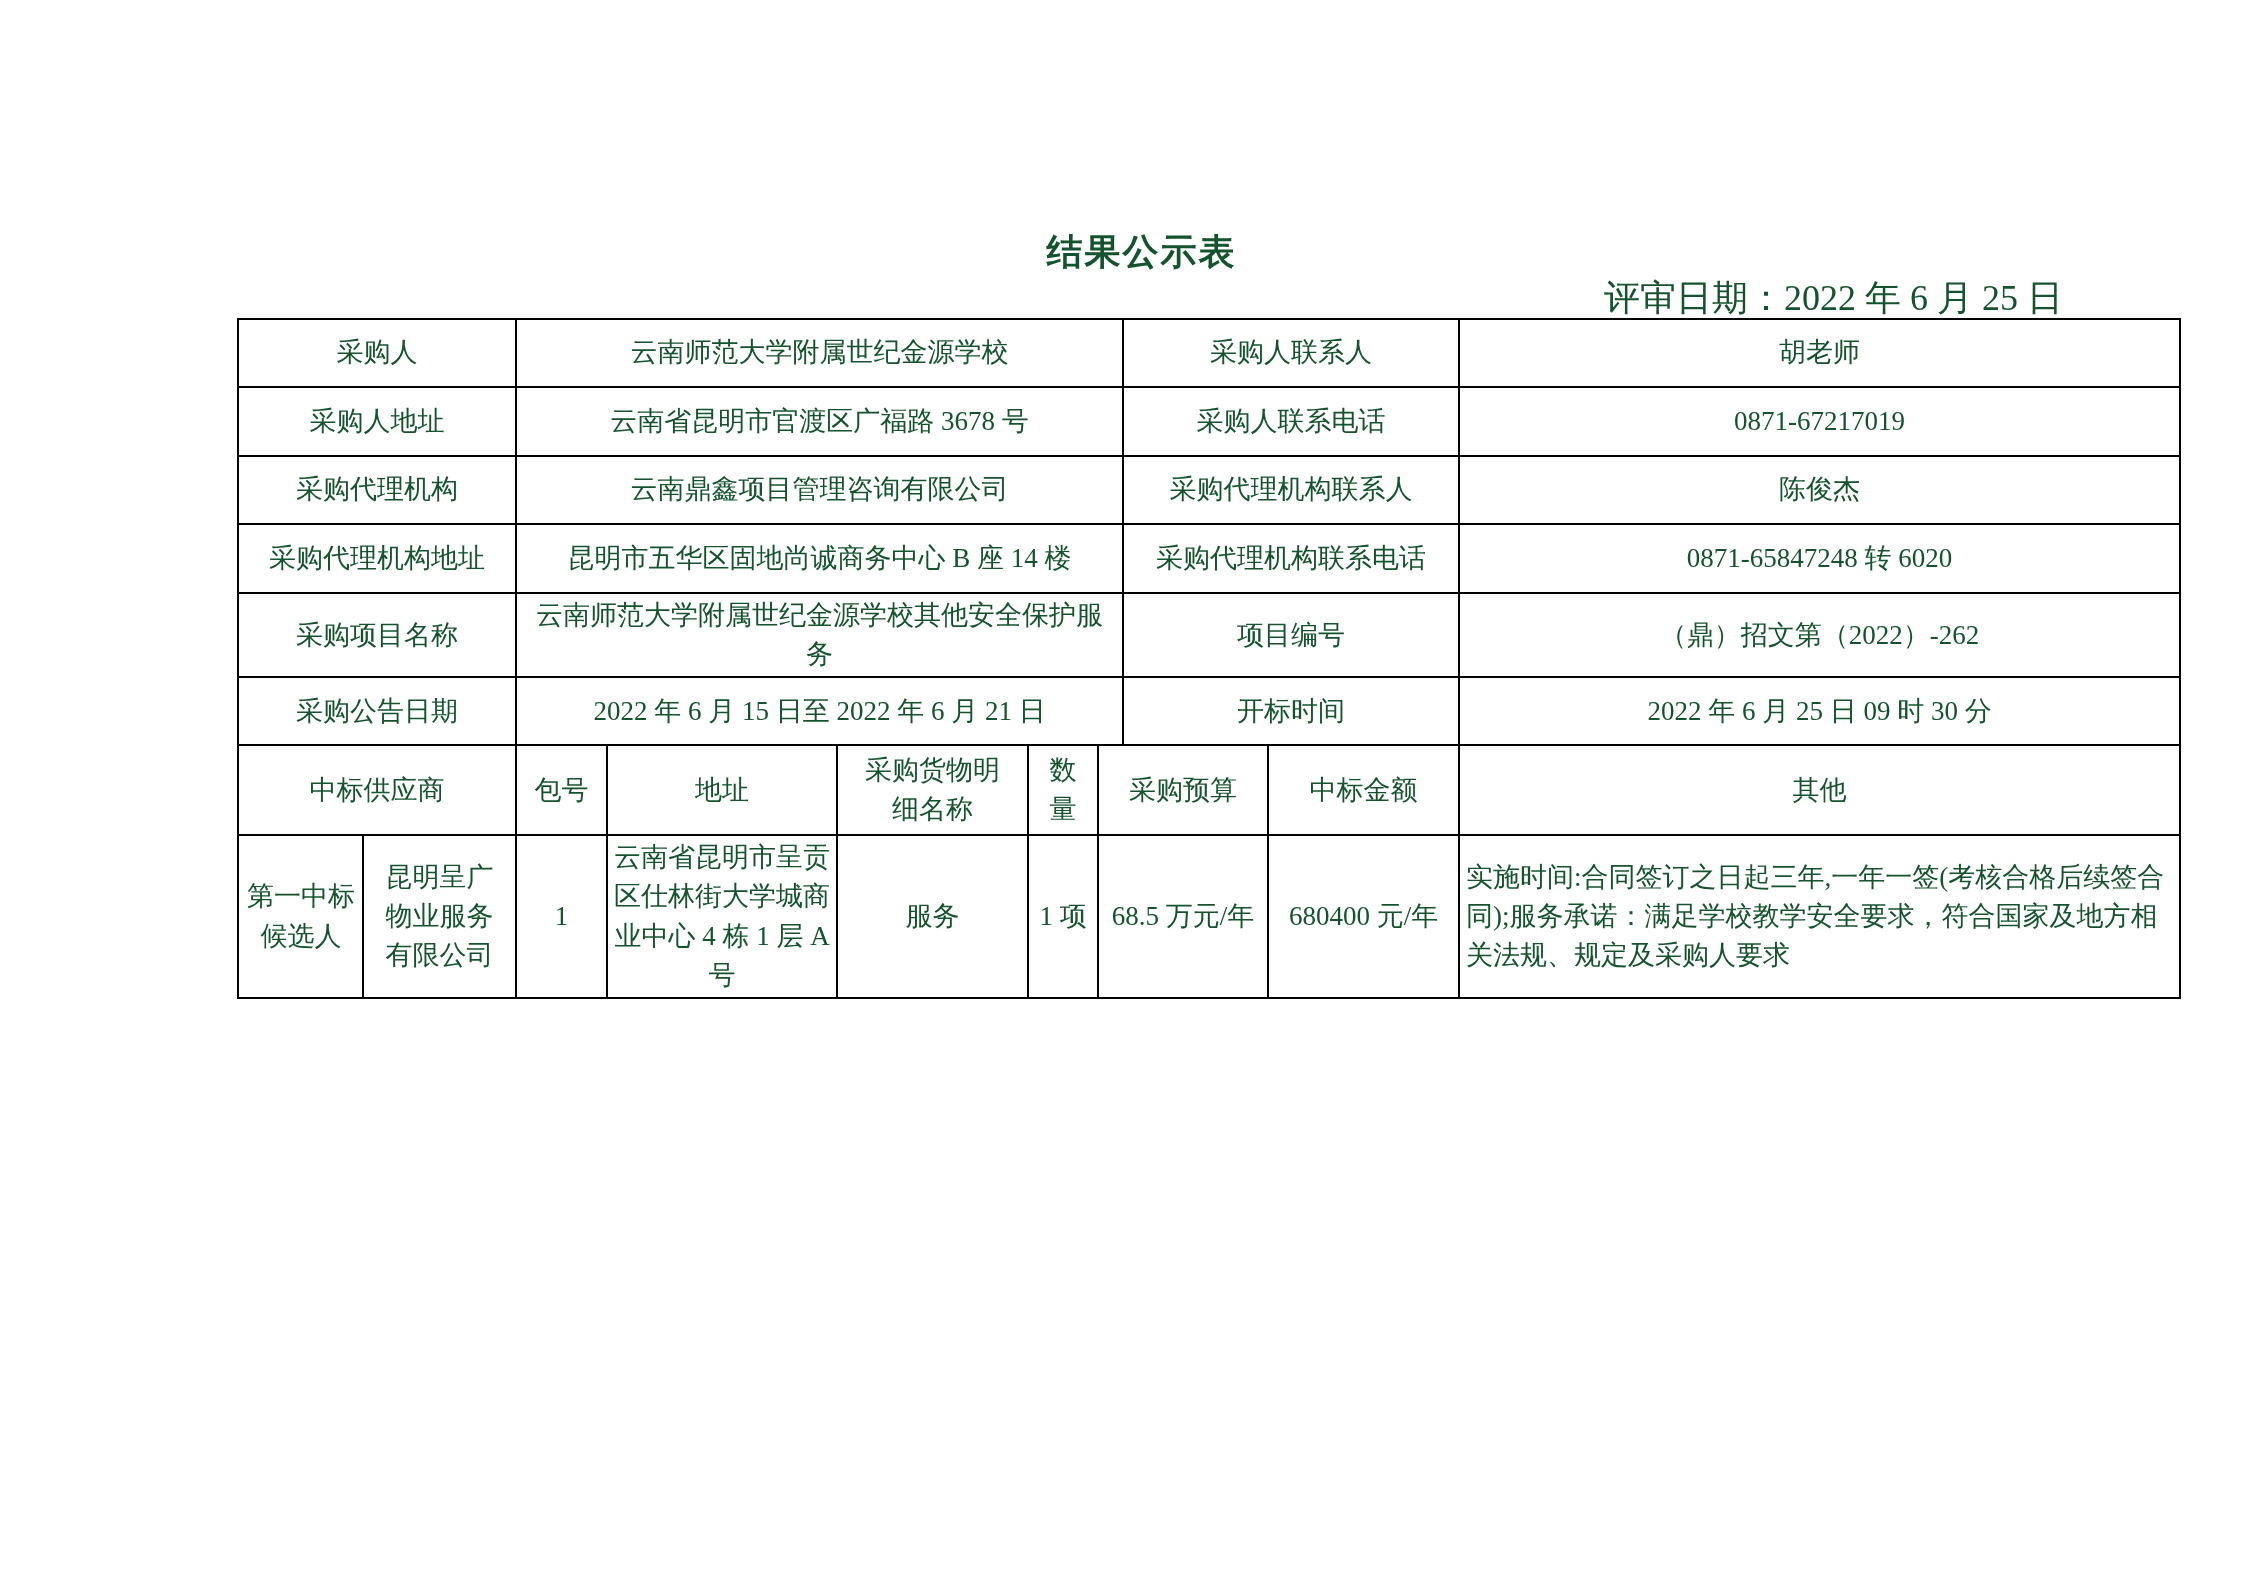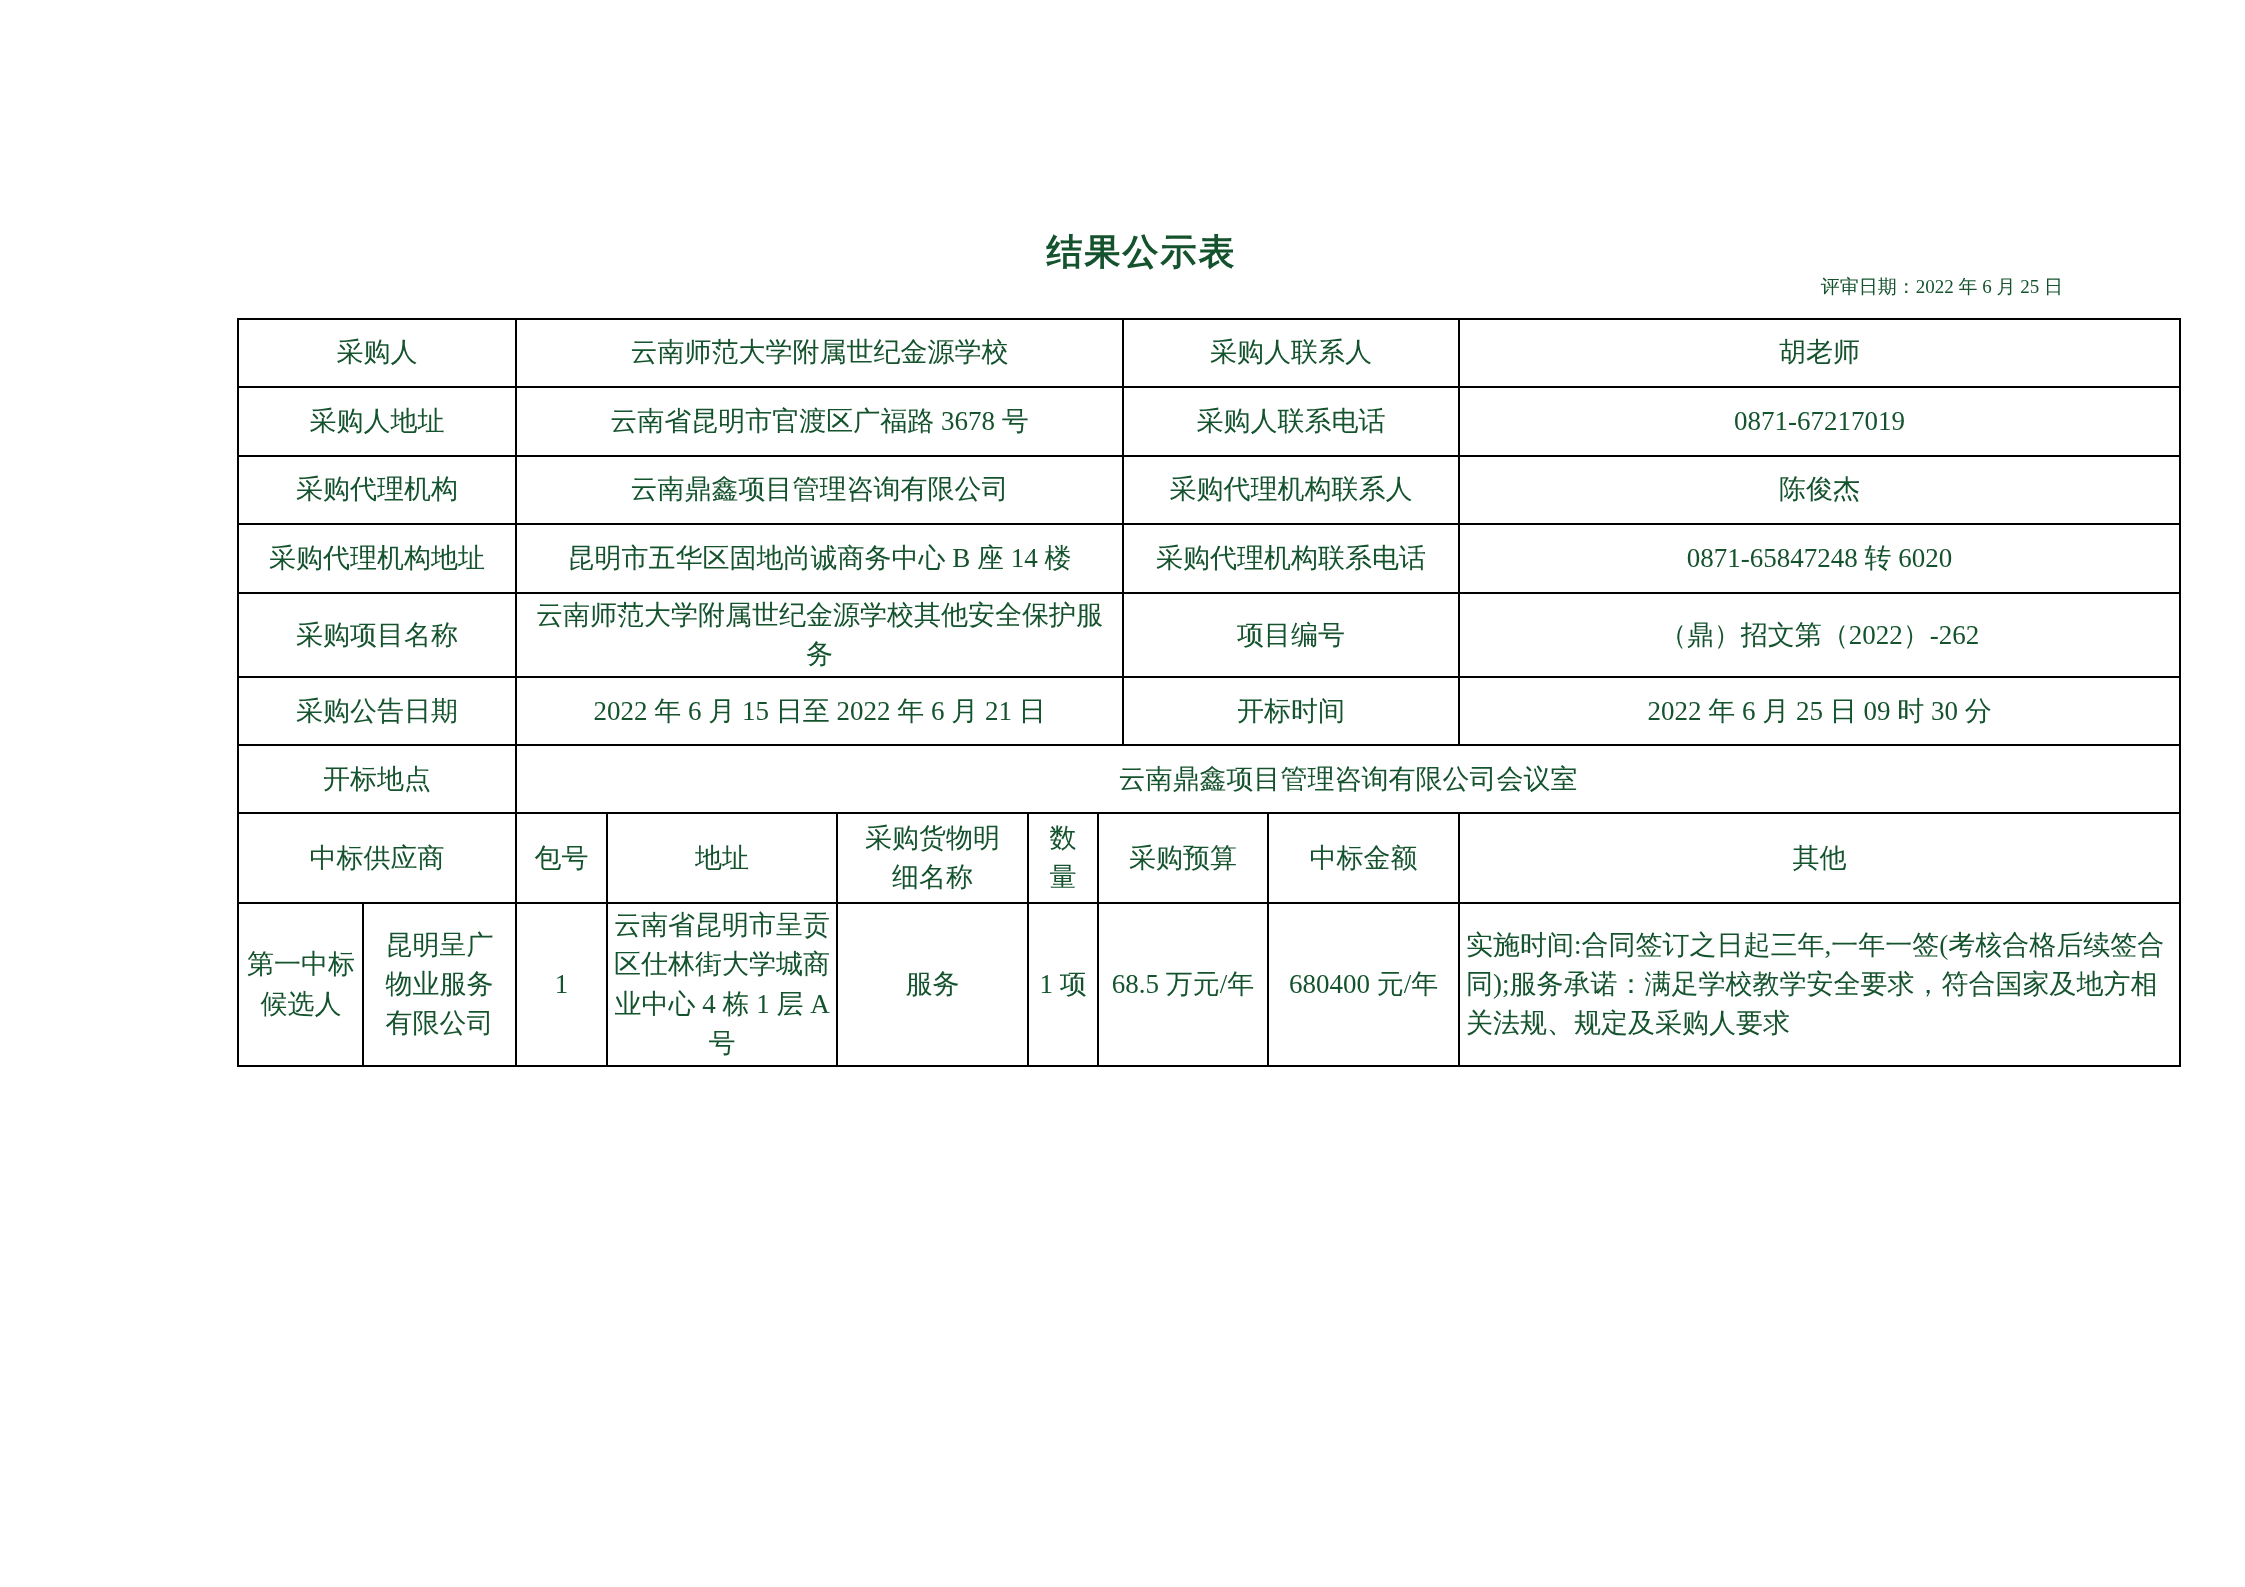--- a/index.html
+++ b/index.html
@@ -11,21 +11,21 @@
     color:#14532d;
     overflow:hidden;
     margin-left:19px;
   }
   .title{
     position:absolute;top:228px;left:0;width:100%;
     text-align:center;font-size:36px;font-weight:bold;letter-spacing:2px;
   }
   .review-date{
     position:absolute;top:274px;right:201px;
-    font-size:19px;white-space:nowrap;
+    font-size:36px;white-space:nowrap;
   }
   table.doc-table{
     position:absolute;left:218px;top:318px;width:1942px;
     border-collapse:collapse;table-layout:fixed;border-radius:19px;
   }
   table.doc-table td{
     border:2px solid #000;
     font-size:27px;
     line-height:1.45;
     vertical-align:middle;
@@ -98,24 +98,20 @@
         <td class="c" colspan="5">云南师范大学附属世纪金源学校其他安全保护服务</td>
         <td class="c" colspan="2">项目编号</td>
         <td class="c">（鼎）招文第（2022）-262</td>
       </tr>
       <tr class="r68">
         <td class="c" colspan="2">采购公告日期</td>
         <td class="c" colspan="5">2022 年 6 月 15 日至 2022 年 6 月 21 日</td>
         <td class="c" colspan="2">开标时间</td>
         <td class="c">2022 年 6 月 25 日 09 时 30 分</td>
       </tr>
-      <tr class="r68">
-        <td class="c" colspan="2">开标地点</td>
-        <td class="c" colspan="8">云南鼎鑫项目管理咨询有限公司会议室</td>
-      </tr>
       <tr class="r90">
         <td class="c" colspan="2">中标供应商</td>
         <td class="c">包号</td>
         <td class="c">地址</td>
         <td class="c">
             <div class="w140">采购货物明细名称</div>
           </td>
         <td class="c">
             <div class="w30">数量</div>
           </td>

